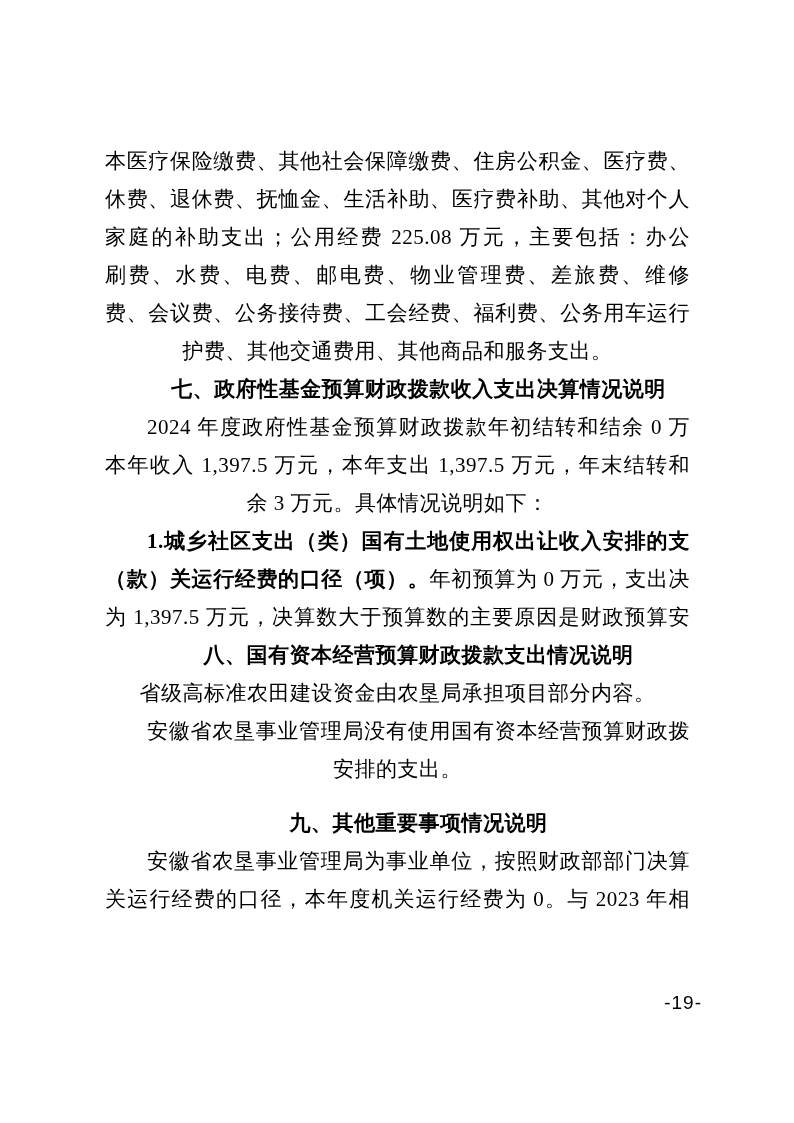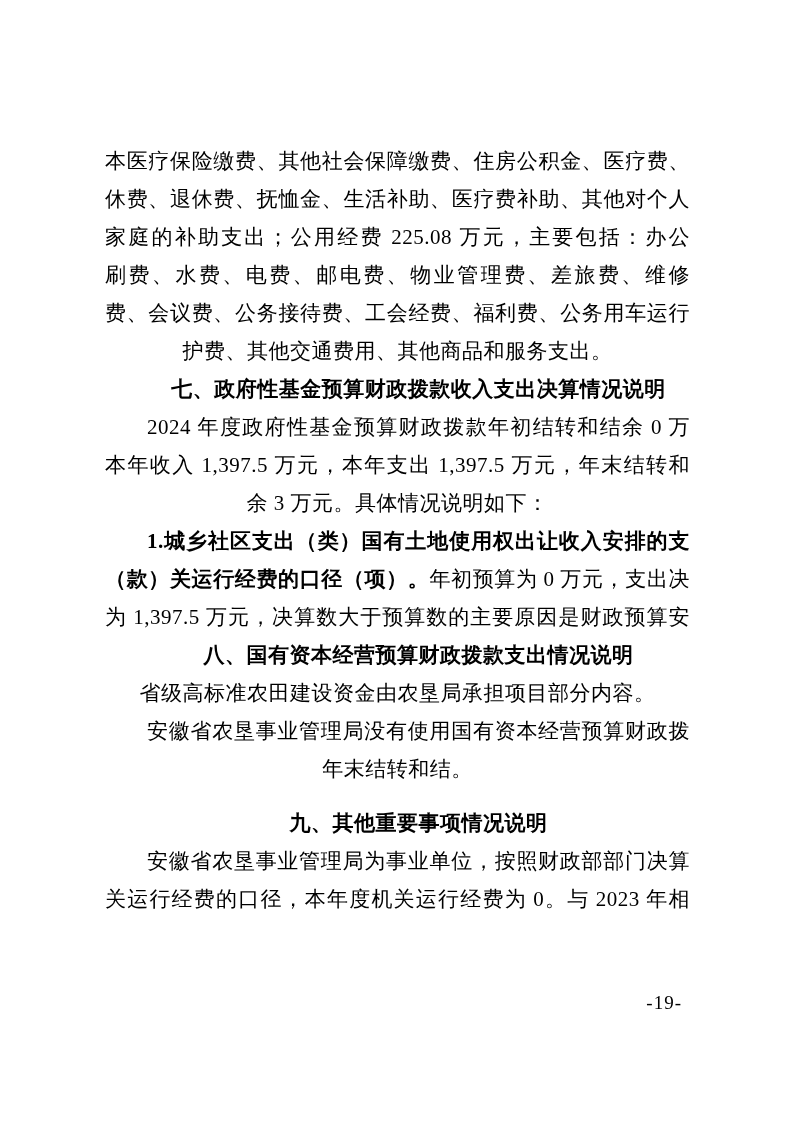--- a/index.html
+++ b/index.html
@@ -45,24 +45,24 @@
   .bold-seg {
     font-family: Liberation Serif, serif;
     font-weight: bold;
     letter-spacing: 0.5px;
   }
   .ln.gap-sm { margin-top: 16px; }
   .ln.gap-md { margin-top: 6px; }
   .page-number {
     position: absolute;
     top: 992px;
-    right: 112px;
+    right: 92px;
     font-size: 19px;
     letter-spacing: 1px;
-    font-family: Liberation Serif, serif;
+    font-family: Liberation Sans, sans-serif;
   }
 </style>
 </head>
 <body>
 
 <div class="page">
   <main class="text-block">
     <p class="ln full">本医疗保险缴费、其他社会保障缴费、住房公积金、医疗费、离</p>
     <p class="ln full">休费、退休费、抚恤金、生活补助、医疗费补助、其他对个人和</p>
     <p class="ln full">家庭的补助支出；公用经费 225.08 万元，主要包括：办公费、印</p>
@@ -74,19 +74,19 @@
     <p class="ln full">本年收入 1,397.5 万元，本年支出 1,397.5 万元，年末结转和结</p>
     <p class="ln">余 3 万元。具体情况说明如下：</p>
     <p class="ln full indent bold-seg">1.城乡社区支出（类）国有土地使用权出让收入安排的支出</p>
     <p class="ln full">
       <span class="bold-seg">（款）关运行经费的口径（项）。</span><span>年初预算为 0 万元，支出决算</span>
     </p>
     <p class="ln full">为 1,397.5 万元，决算数大于预算数的主要原因是财政预算安排</p>
     <p class="ln heading indent">八、国有资本经营预算财政拨款支出情况说明</p>
     <p class="ln">省级高标准农田建设资金由农垦局承担项目部分内容。</p>
     <p class="ln full indent">安徽省农垦事业管理局没有使用国有资本经营预算财政拨款</p>
-    <p class="ln">年末结转和结。</p>
+    <p class="ln">安排的支出。</p>
     <p class="ln heading indent gap-sm">九、其他重要事项情况说明</p>
     <p class="ln full indent">安徽省农垦事业管理局为事业单位，按照财政部部门决算机</p>
     <p class="ln full">关运行经费的口径，本年度机关运行经费为 0。与 2023 年相比，</p>
   </main>
   <div class="page-number">-19-</div>
 </div>
 
 </body></html>

